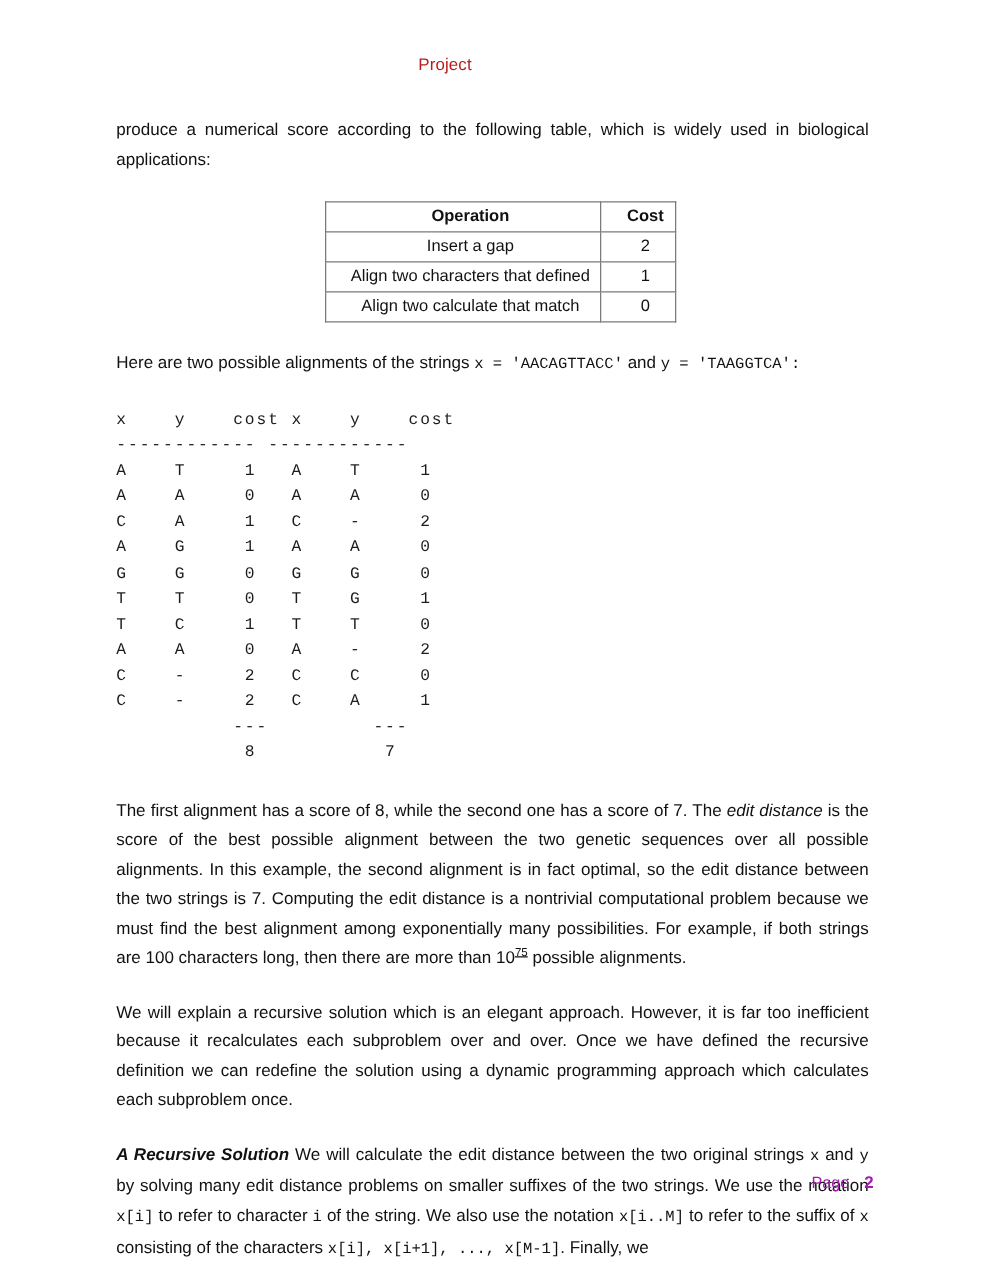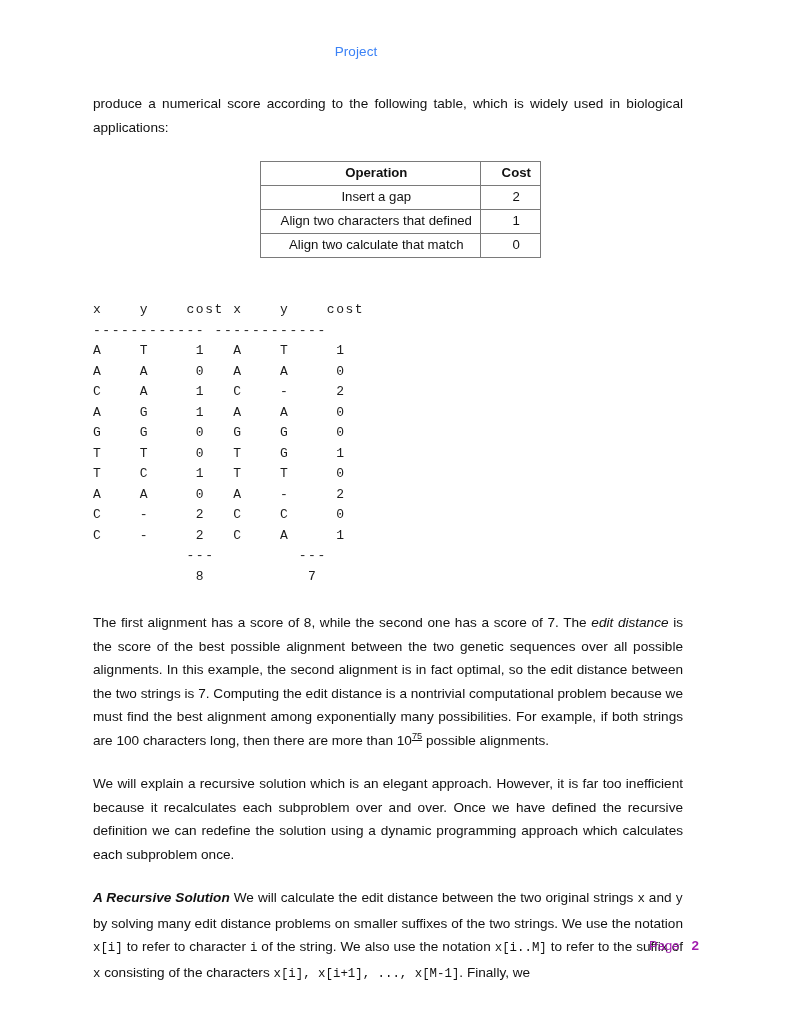--- a/index.html
+++ b/index.html
@@ -24,30 +24,30 @@
     padding: 0;
   }
   .header-title {
     position: absolute;
     left: 0;
     top: 44px;
     width: 712px;
     text-align: center;
     font-size: 13.5px;
     letter-spacing: 0.1px;
-    color: #3b82f6;
+    color: #b91c1c;
   }
   .content {
     position: absolute;
     left: 93px;
     top: 92px;
     width: 606px;
   }
   p.body {
-    margin: 0 16px 0 0;
+    margin: 0 4px 0 0;
     font-size: 13.6px;
     line-height: 23.5px;
     text-align: justify;
     text-justify: inter-word;
     color: #111111;
   }
   .para-gap { height: 20px; }
   code, .mono {
     font-family: "Liberation Mono", "DejaVu Sans Mono", monospace;
     font-size: 12.4px;
@@ -142,20 +142,21 @@
           <tr>
             <td>Align two calculate that match</td>
             <td>0</td>
           </tr>
         </tbody>
       </table>
     </div>
 
     <div style="height:20px"></div>
 
+    <p class="body"><span>Here are two possible alignments of the strings </span><code>x</code><code>  =  </code><code>'AACAGTTACC'</code><span> and </span><code>y</code><code>  =  </code><code>'TAAGGTCA'</code><code>:</code></p>
 
     <div class="align-block"><div>x    y    cost x    y    cost</div><div class="rule-row">------------ ------------</div><div>A    T     1   A    T     1</div><div>A    A     0   A    A     0</div><div>C    A     1   C    -     2</div><div>A    G     1   A    A     0</div><div>G    G     0   G    G     0</div><div>T    T     0   T    G     1</div><div>T    C     1   T    T     0</div><div>A    A     0   A    -     2</div><div>C    -     2   C    C     0</div><div>C    -     2   C    A     1</div><div>          ---         ---</div><div>           8           7</div></div>
 
     <div style="height:24px"></div>
 
     <p class="body"><span>The first alignment has a score of 8, while the second one has a score of 7. The </span><span class="italic">edit distance</span><span> is the score of the best possible alignment between the two genetic sequences over all possible alignments. In this example, the second alignment is in fact optimal, so the edit distance between the two strings is 7. Computing the edit distance is a nontrivial computational problem because we must find the best alignment among exponentially many possibilities. For example, if both strings are 100 characters long, then there are more than </span><span>10</span><sup>75</sup><span> possible alignments.</span></p>
 
     <div class="para-gap"></div>
 
     <p class="body">We will explain a recursive solution which is an elegant approach. However, it is far too inefficient because it recalculates each subproblem over and over. Once we have defined the recursive definition we can redefine the solution using a dynamic programming approach which calculates each subproblem once.</p>

